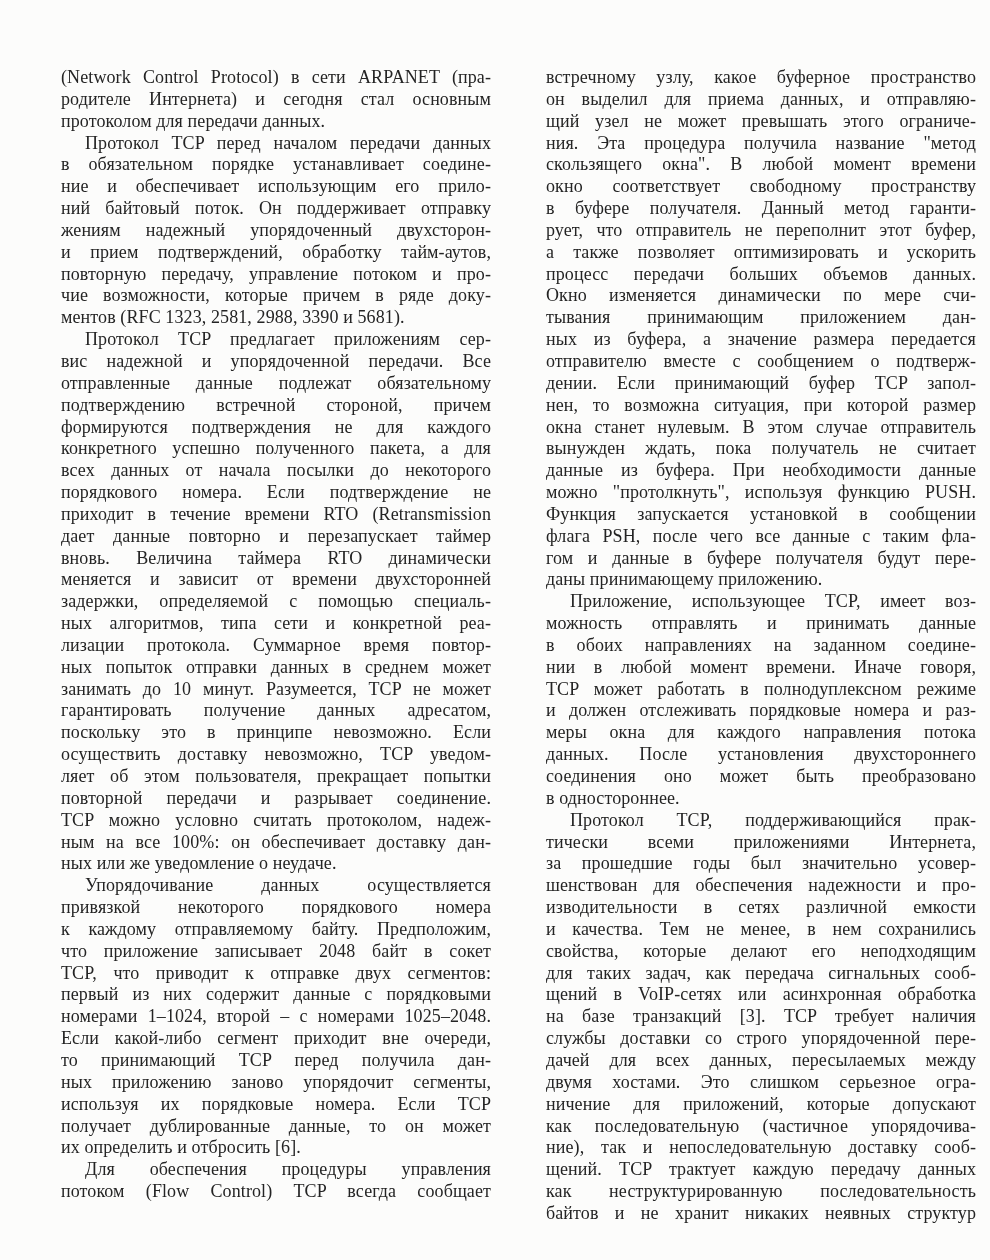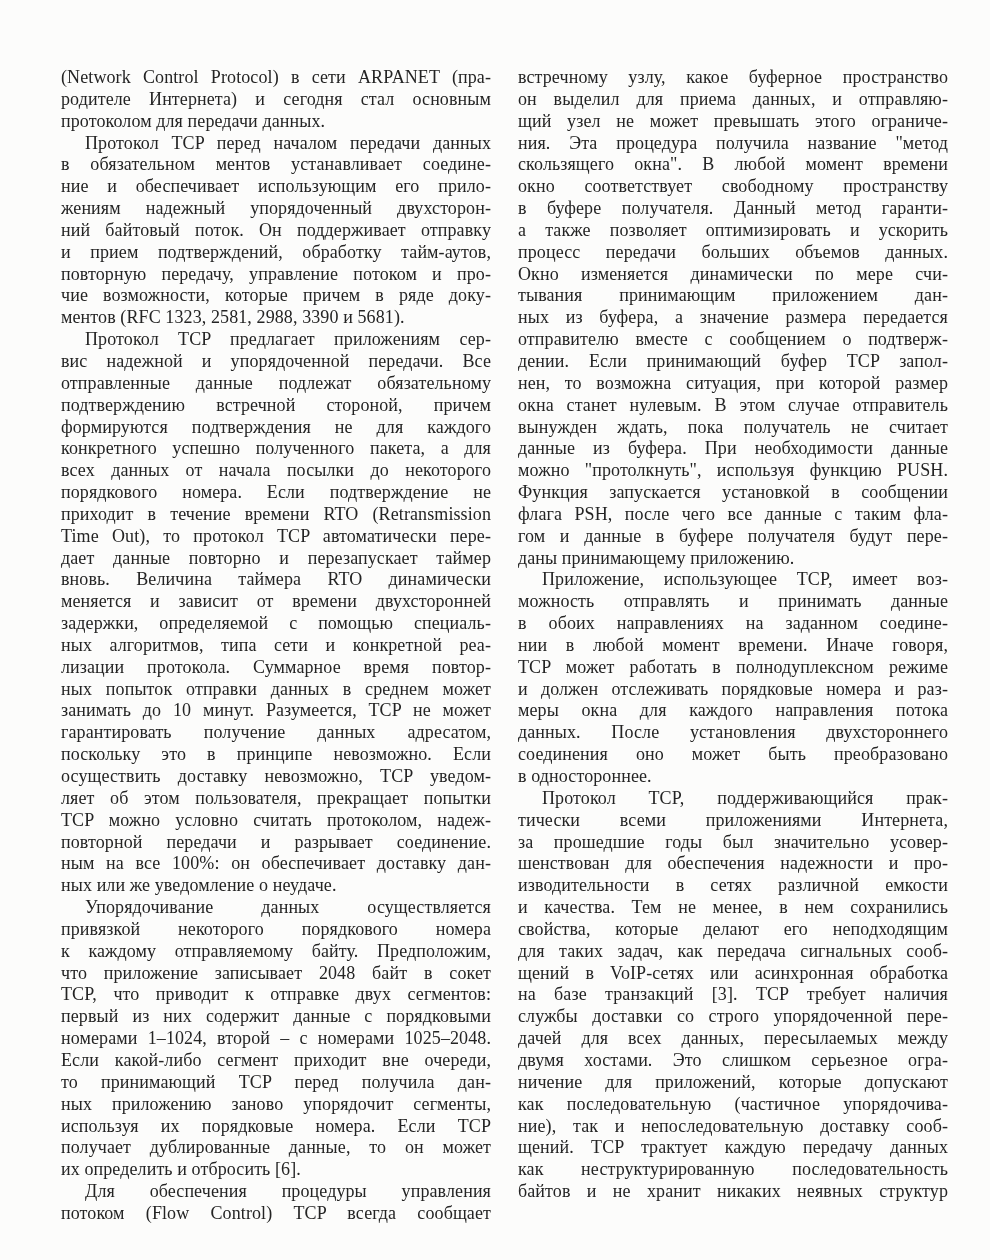--- a/index.html
+++ b/index.html
@@ -19,21 +19,21 @@
     font-family: "Liberation Serif", "DejaVu Serif", serif;
     color: #242424;
   }
   .column {
     position: absolute;
     top: 67px;
     width: 430px;
     font-size: 18px;
   }
   .column.left  { left: 61px; }
-  .column.right { left: 518px; }
+  .column.right { left: 546px; }
   .paragraph { margin: 0; padding: 0; }
   .line {
     height: 21.85px;
     line-height: 21.85px;
     text-align: justify;
     text-align-last: justify;
     overflow: hidden;
     white-space: nowrap;
     letter-spacing: 0.1px;
   }
@@ -48,54 +48,53 @@
 
 <div class="page" style="color: rgb(36, 36, 36);">
   <div class="column left">
       <div class="paragraph">
         <div class="line">(Network Control Protocol) в сети ARPANET (пра-</div>
         <div class="line">родителе Интернета) и сегодня стал основным</div>
         <div class="line para-end">протоколом для передачи данных.</div>
       </div>
       <div class="paragraph">
         <div class="line indent">Протокол TCP перед началом передачи данных</div>
-        <div class="line">в обязательном ментов устанавливает соедине-</div>
+        <div class="line">в обязательном порядке устанавливает соедине-</div>
         <div class="line">ние и обеспечивает использующим его прило-</div>
+        <div class="line">ний байтовый поток. Он поддерживает отправку</div>
         <div class="line">жениям надежный упорядоченный двухсторон-</div>
-        <div class="line">ний байтовый поток. Он поддерживает отправку</div>
         <div class="line">и прием подтверждений, обработку тайм-аутов,</div>
         <div class="line">повторную передачу, управление потоком и про-</div>
         <div class="line">чие возможности, которые причем в ряде доку-</div>
         <div class="line para-end">ментов (RFC 1323, 2581, 2988, 3390 и 5681).</div>
       </div>
       <div class="paragraph">
         <div class="line indent">Протокол TCP предлагает приложениям сер-</div>
         <div class="line">вис надежной и упорядоченной передачи. Все</div>
         <div class="line">отправленные данные подлежат обязательному</div>
         <div class="line">подтверждению встречной стороной, причем</div>
         <div class="line">формируются подтверждения не для каждого</div>
         <div class="line">конкретного успешно полученного пакета, а для</div>
         <div class="line">всех данных от начала посылки до некоторого</div>
         <div class="line">порядкового номера. Если подтверждение не</div>
         <div class="line">приходит в течение времени RTO (Retransmission</div>
-        <div class="line">Time Out), то протокол TCP автоматически пере-</div>
         <div class="line">дает данные повторно и перезапускает таймер</div>
         <div class="line">вновь. Величина таймера RTO динамически</div>
         <div class="line">меняется и зависит от времени двухсторонней</div>
         <div class="line">задержки, определяемой с помощью специаль-</div>
         <div class="line">ных алгоритмов, типа сети и конкретной реа-</div>
         <div class="line">лизации протокола. Суммарное время повтор-</div>
         <div class="line">ных попыток отправки данных в среднем может</div>
         <div class="line">занимать до 10 минут. Разумеется, TCP не может</div>
         <div class="line">гарантировать получение данных адресатом,</div>
         <div class="line">поскольку это в принципе невозможно. Если</div>
         <div class="line">осуществить доставку невозможно, TCP уведом-</div>
         <div class="line">ляет об этом пользователя, прекращает попытки</div>
+        <div class="line">повторной передачи и разрывает соединение.</div>
         <div class="line">TCP можно условно считать протоколом, надеж-</div>
-        <div class="line">повторной передачи и разрывает соединение.</div>
         <div class="line">ным на все 100%: он обеспечивает доставку дан-</div>
         <div class="line para-end">ных или же уведомление о неудаче.</div>
       </div>
       <div class="paragraph">
         <div class="line indent">Упорядочивание данных осуществляется</div>
         <div class="line">привязкой некоторого порядкового номера</div>
         <div class="line">к каждому отправляемому байту. Предположим,</div>
         <div class="line">что приложение записывает 2048 байт в сокет</div>
         <div class="line">TCP, что приводит к отправке двух сегментов:</div>
         <div class="line">первый из них содержит данные с порядковыми</div>
@@ -114,20 +113,21 @@
     </div>
   <div class="column right">
       <div class="paragraph">
         <div class="line">встречному узлу, какое буферное пространство</div>
         <div class="line">он выделил для приема данных, и отправляю-</div>
         <div class="line">щий узел не может превышать этого ограниче-</div>
         <div class="line">ния. Эта процедура получила название "метод</div>
         <div class="line">скользящего окна". В любой момент времени</div>
         <div class="line">окно соответствует свободному пространству</div>
         <div class="line">в буфере получателя. Данный метод гаранти-</div>
+        <div class="line">рует, что отправитель не переполнит этот буфер,</div>
         <div class="line">а также позволяет оптимизировать и ускорить</div>
         <div class="line">процесс передачи больших объемов данных.</div>
         <div class="line">Окно изменяется динамически по мере счи-</div>
         <div class="line">тывания принимающим приложением дан-</div>
         <div class="line">ных из буфера, а значение размера передается</div>
         <div class="line">отправителю вместе с сообщением о подтверж-</div>
         <div class="line">дении. Если принимающий буфер TCP запол-</div>
         <div class="line">нен, то возможна ситуация, при которой размер</div>
         <div class="line">окна станет нулевым. В этом случае отправитель</div>
         <div class="line">вынужден ждать, пока получатель не считает</div>

